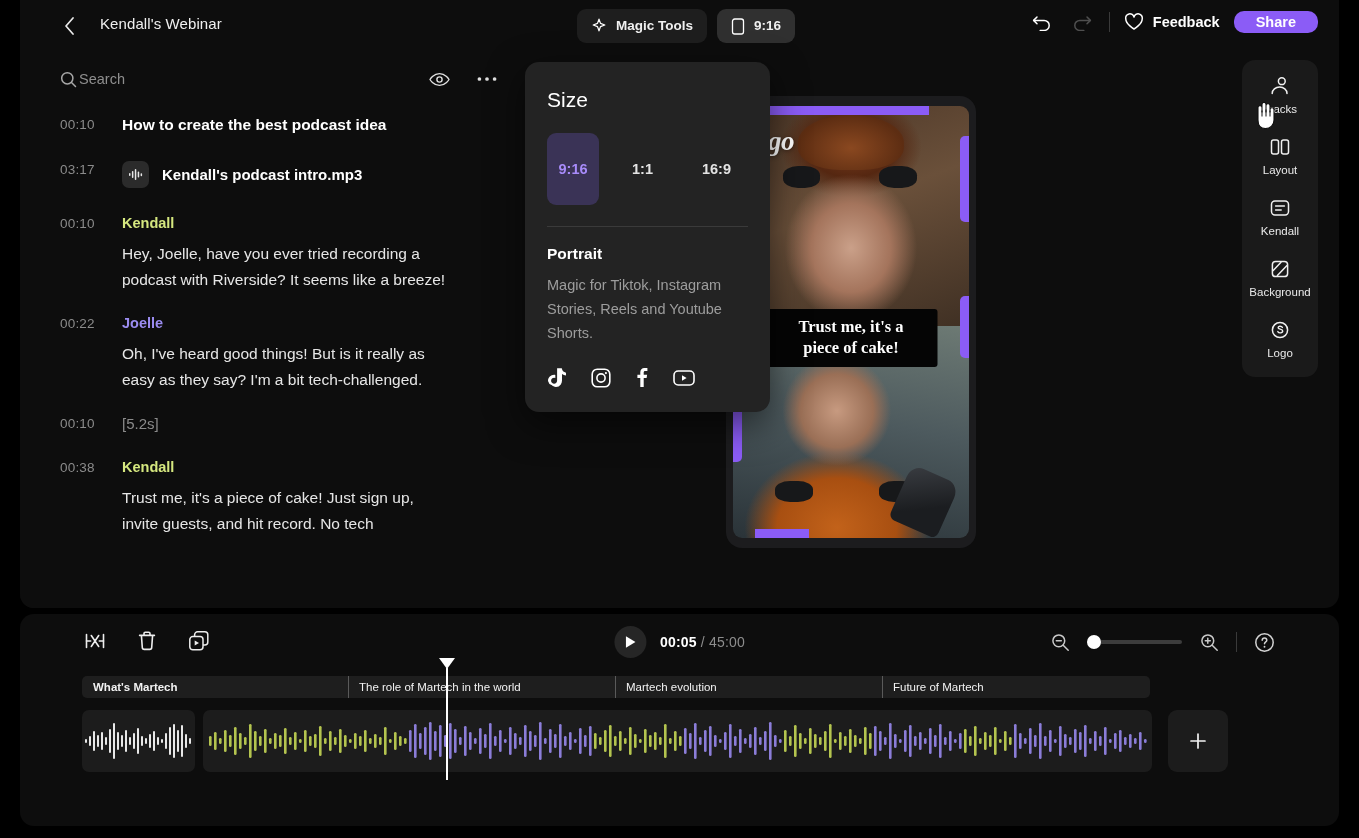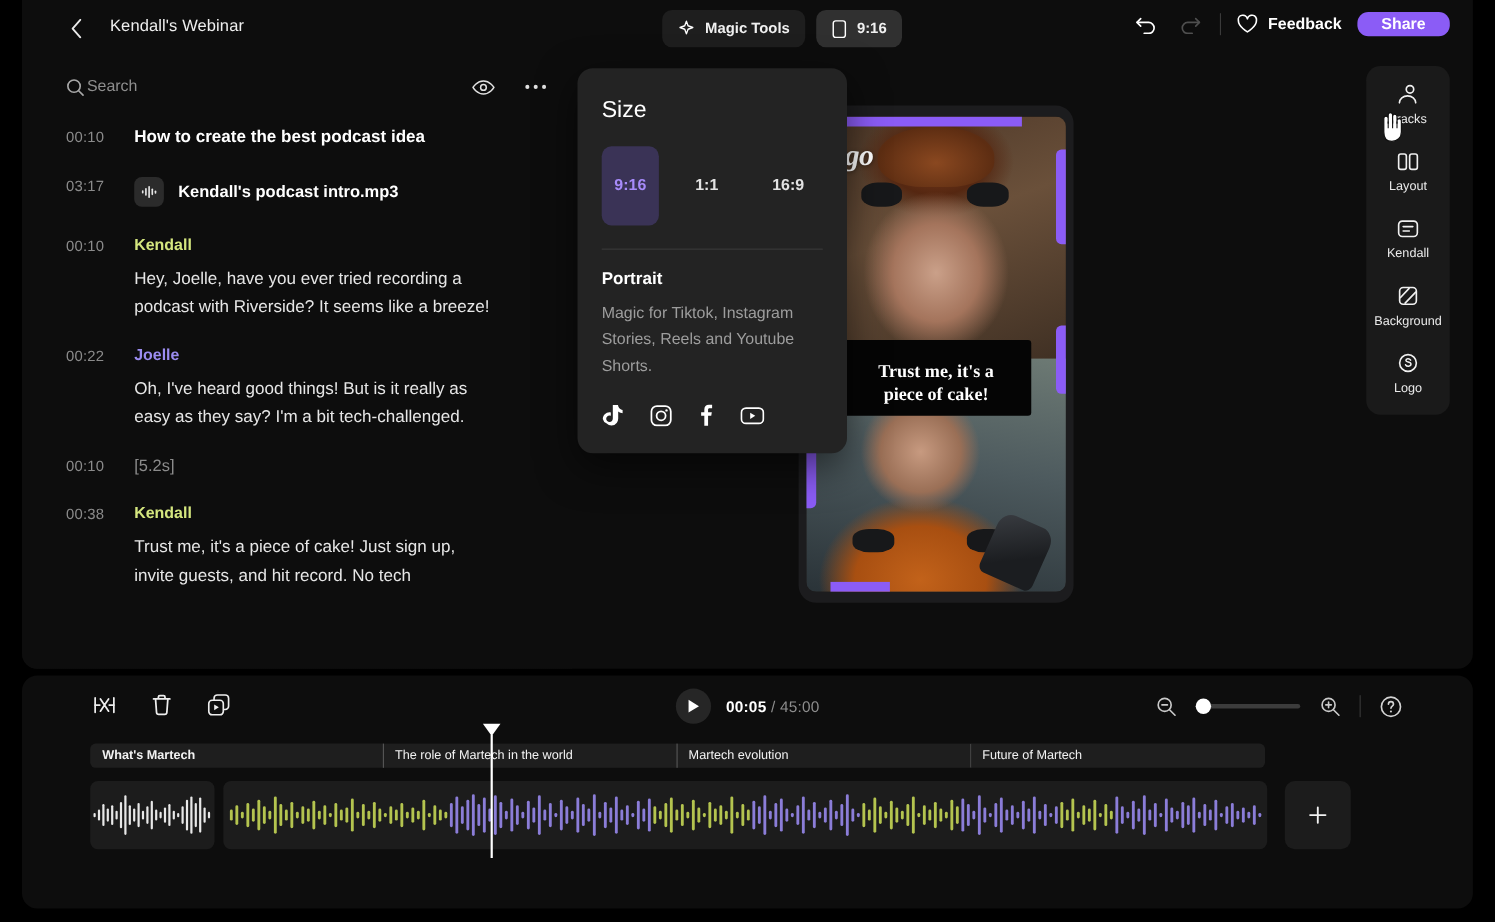--- a/index.html
+++ b/index.html
@@ -30,21 +30,21 @@
     position: absolute; left: 35px; top: 12px;
     width: 28px; height: 28px;
     display: flex; align-items: center; justify-content: center;
     color: #e9e9e9; cursor: pointer;
   }
   .project-title {
     position: absolute; left: 80px; top: 15px;
     font-size: 15px; color: #efefef; letter-spacing: .1px;
   }
   .center-tools {
-    position: absolute; left: 582px; top: 9px;
+    position: absolute; left: 557px; top: 9px;
     display: flex; gap: 10px; align-items: center; justify-content: center;
   }
   .pill {
     display: flex; align-items: center; gap: 9px;
     height: 34px; padding: 0 14px;
     background: #1e1e1e; border-radius: 9px;
     color: #f0f0f0; font-size: 13.5px; font-weight: 600;
     cursor: pointer; white-space: nowrap;
   }
   .pill.active { background: #303030; }
@@ -189,21 +189,21 @@
     font-family: "Liberation Serif", serif;
     font-style: italic; font-weight: 700;
     font-size: 27px; color: #fff;
     letter-spacing: -.5px;
     text-shadow: 0 1px 4px rgba(0,0,0,.5);
   }
   .caption-box {
     position: absolute; left: 50%; top: 47%;
     transform: translate(-50%, 0);
     background: #050505;
-    padding: 18px 14px 9px;
+    padding: 7px 14px 9px;
     border-radius: 3px;
     text-align: center;
     font-family: "Liberation Serif", serif;
     font-weight: 700;
     font-size: 16.5px; line-height: 21px;
     color: #ffffff;
     white-space: pre-line;
     width: 173px;
   }
 

